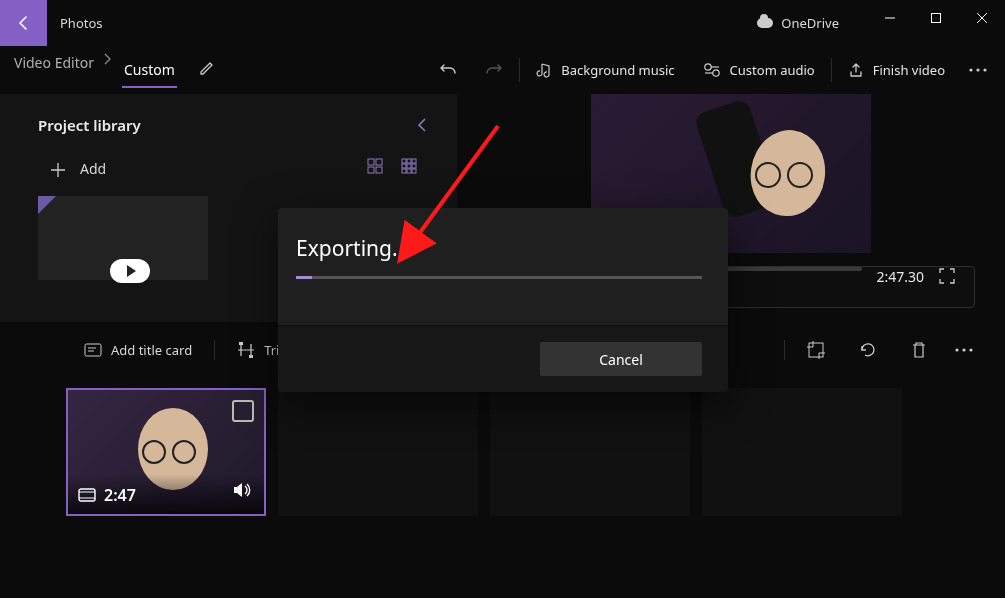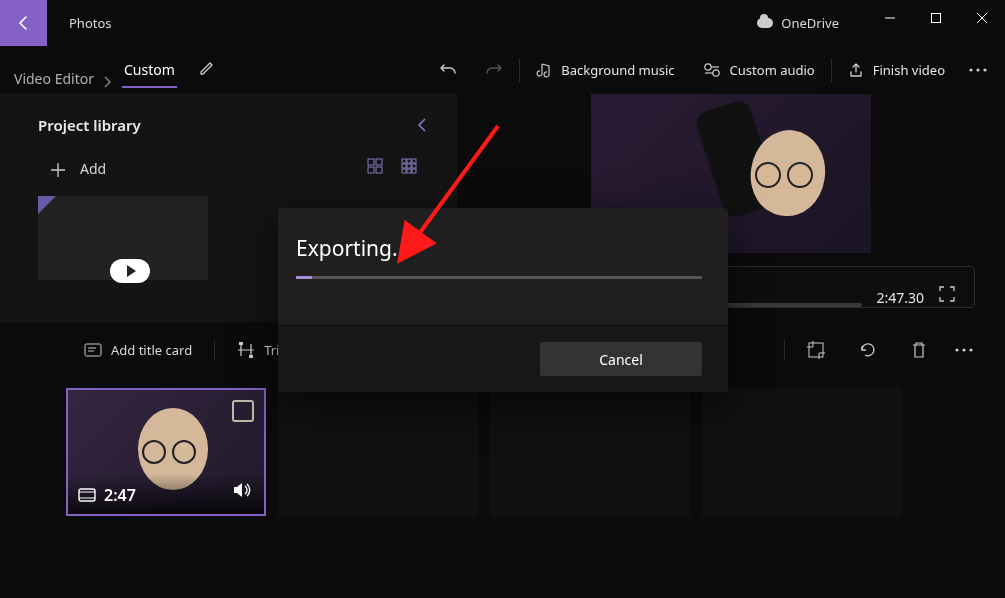--- a/index.html
+++ b/index.html
@@ -1,32 +1,32 @@
 <!DOCTYPE html>
 <html><head>
 <meta charset="utf-8">
 <style>
   * { box-sizing: border-box; margin:0; padding:0; font-family: "Segoe UI", system-ui, sans-serif; }
   body { width:1005px; height:598px; background:#0b0b0b; color:#fff; overflow:hidden; position:relative; }
 
   
   .titlebar { height:46px; display:flex; align-items:stretch; background:#0b0b0b; }
   .back-btn { width:47px; background:#8661c5; display:flex; align-items:center; justify-content:center; }
-  .app-name { display:flex; align-items:center; padding-left:22px; font-size:13px; color:#d8d8d8; }
+  .app-name { display:flex; align-items:center; padding-left:13px; font-size:13px; color:#d8d8d8; }
   .title-spacer { flex:1; }
   .onedrive { display:flex; align-items:center; gap:8px; padding:0 28px 0 12px; font-size:13px; color:#d8d8d8; }
   .cloud { width:16px; height:10px; background:#ccc; border-radius:6px; position:relative; }
   .cloud::before { content:""; position:absolute; left:3px; top:-4px; width:8px; height:8px; background:#ccc; border-radius:50%; }
   .wincontrols { display:flex; }
   .winbtn { width:46px; height:46px; display:flex; align-items:flex-start; justify-content:center; padding-top:12px; }
   .winbtn svg { pointer-events:none; }
 
   
   .toolbar { height:48px; display:flex; align-items:center; padding:0 8px 0 14px; border-bottom:0; }
-  .breadcrumb { display:flex; align-items:flex-end; gap:10px; font-size:14px; color:#b0b0b0; }
+  .breadcrumb { display:flex; align-items:flex-start; gap:10px; font-size:14px; color:#b0b0b0; }
   .crumb-current { color:#fff; border-bottom:2px solid #8661c5; padding:7px 2px; }
   .rename-btn { margin-left:16px; padding:6px; }
   .toolbar-spacer { flex:1; }
   .tbtn { display:flex; align-items:center; gap:9px; padding:0 14px; height:48px; font-size:13px; color:#e4e4e4; }
   .tbtn svg { flex:none; }
   .sep { width:1px; height:24px; background:#2a2a2a; margin:0 2px; }
 
   
   .workzone { display:flex; height:228px; }
   .library { width:457px; background:#141414; display:flex; flex-direction:column; position:relative; }
@@ -43,21 +43,21 @@
 
   .preview { flex:1; background:#0b0b0b; position:relative; }
   .vidframe { position:absolute; left:134px; top:0; width:280px; height:159px; background:linear-gradient(135deg,#2a1b34,#1a1424); }
   .vidframe .face { position:absolute; right:46px; top:36px; width:74px; height:86px; background:#d5b89a; border-radius:50% 50% 48% 48%; transform:rotate(8deg); }
   .vidframe .glasses { position:absolute; right:50px; top:72px; width:70px; height:16px; }
   .vidframe .glasses::before, .vidframe .glasses::after { content:""; position:absolute; width:22px; height:22px; border:2px solid #222; border-radius:50%; top:-4px; }
   .vidframe .glasses::before { left:4px; }
   .vidframe .glasses::after { left:36px; }
   .vidframe .mic { position:absolute; left:118px; top:10px; width:56px; height:110px; background:#111; border-radius:12px; transform:rotate(-18deg); }
 
-  .controls { position:absolute; left:30px; right:30px; top:172px; height:42px; border:1px solid #2e2e2e; border-radius:4px; display:flex; align-items:flex-end; padding:0 14px; gap:14px; background:#0e0e0e; }
+  .controls { position:absolute; left:30px; right:30px; top:172px; height:42px; border:1px solid #2e2e2e; border-radius:4px; display:flex; align-items:flex-start; padding:0 14px; gap:14px; background:#0e0e0e; }
   .seek { flex:1; height:4px; background:linear-gradient(to right,#fff 0,#fff 52%,#3a3a3a 52%,#3a3a3a 100%); border-radius:2px; }
   .timecode { font-size:14px; color:#e6e6e6; }
   .fsbtn { width:22px; height:22px; }
 
   
   .storybar { height:56px; display:flex; align-items:center; padding:0 24px 0 70px; gap:6px; font-size:13px; color:#d8d8d8; background:#0b0b0b; }
   .sb-btn { display:flex; align-items:center; gap:9px; padding:0 14px; height:40px; }
   .sb-spacer { flex:1; }
 
   

